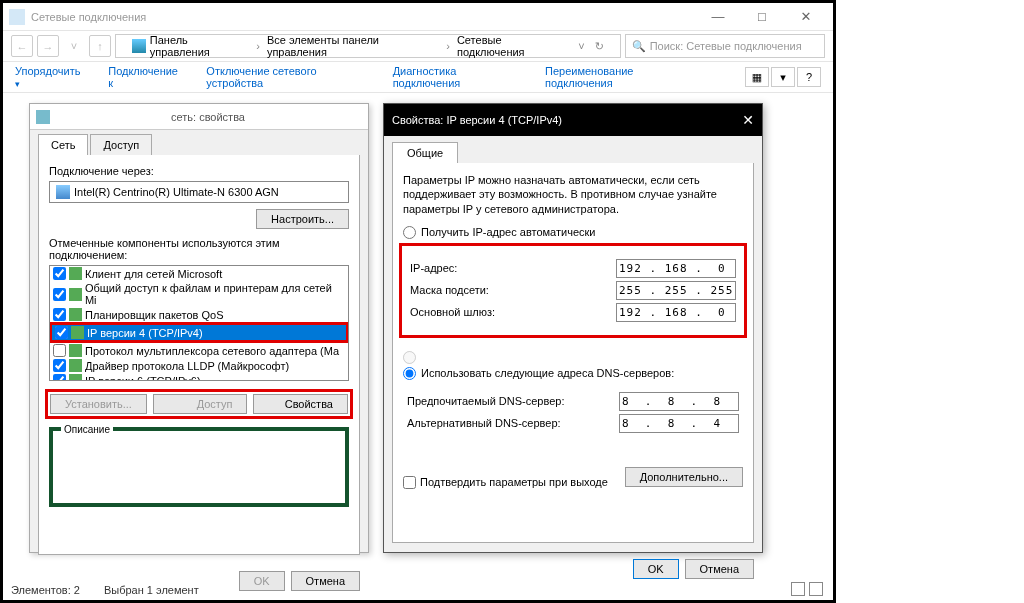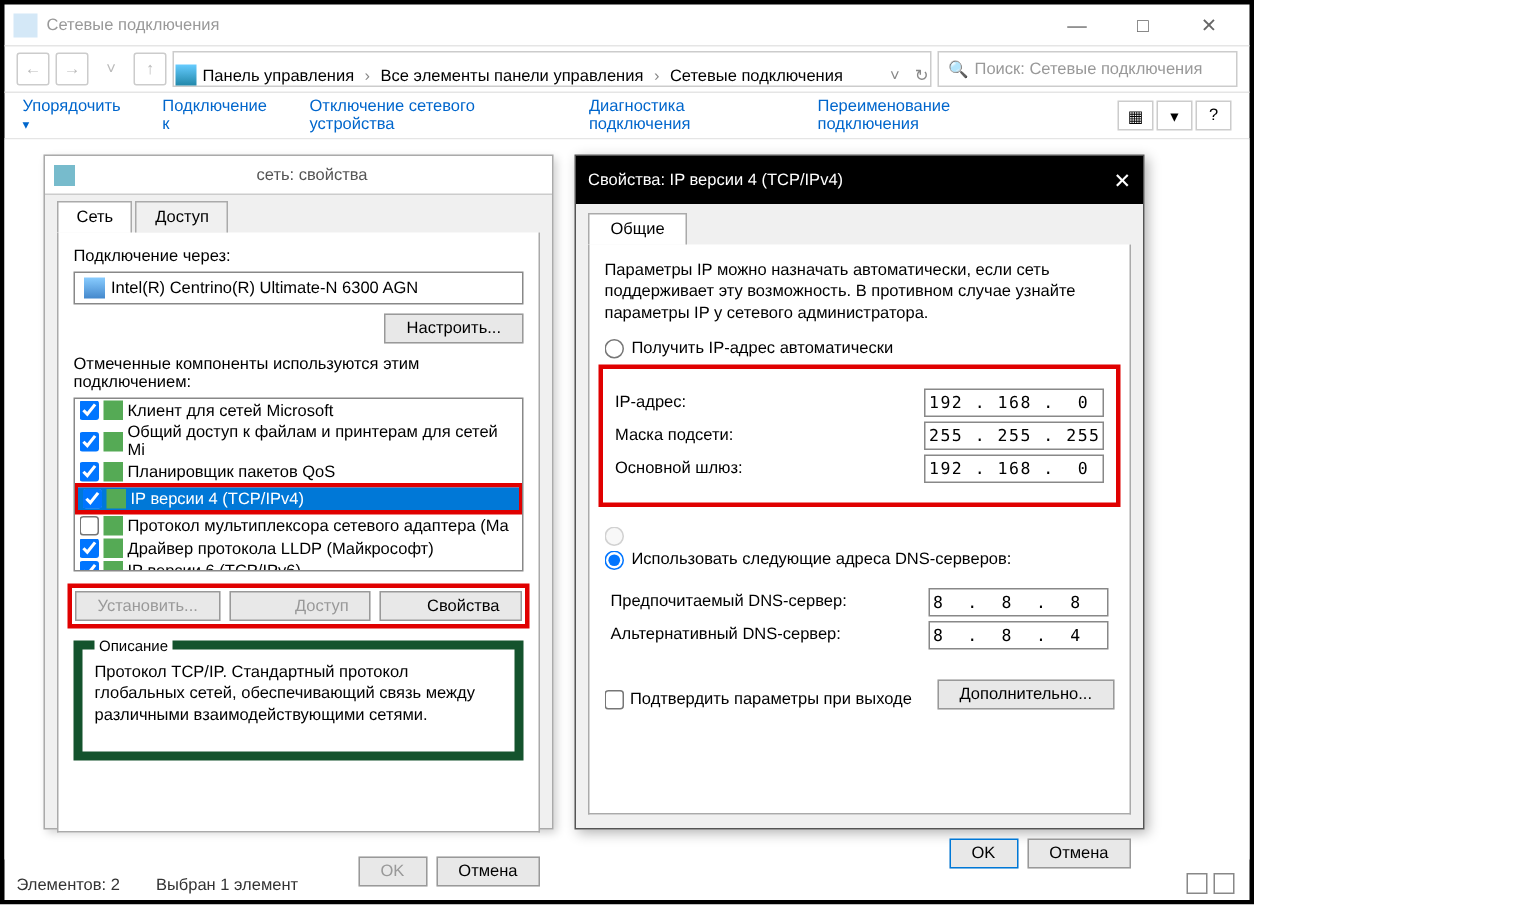--- a/index.html
+++ b/index.html
@@ -5,21 +5,21 @@
 *{box-sizing:border-box;margin:0;padding:0;font-family:"Segoe UI",Tahoma,sans-serif;font-size:11px}
 body{background:#fff;width:1024px;height:603px;overflow:hidden;position:relative}
 .border-outer{border:3px solid #000;width:836px;height:603px;position:relative;background:#fff}
 .titlebar{height:28px;display:flex;align-items:center;padding:0 6px;color:#888;border-bottom:1px solid #e5e5e5}
 .titlebar .icon-box{width:16px;height:16px;background:#d4e8f7;margin-right:6px}
 .titlebar .title{flex:1;color:#999}
 .winbtns{display:flex;gap:18px;margin-right:8px}
 .winbtn{width:26px;text-align:center;color:#666;font-size:13px;cursor:pointer}
 .addrbar{height:30px;display:flex;align-items:center;padding:4px 8px;gap:4px}
 .navarrow{width:22px;height:22px;border:1px solid #ccc;border-radius:2px;display:flex;align-items:center;justify-content:center;color:#bbb}
-.addrfield{flex:1;height:24px;border:1px solid #ccc;display:flex;align-items:flex-end;padding:0 1px;gap:4px}
+.addrfield{flex:1;height:24px;border:1px solid #ccc;display:flex;align-items:center;padding:0 16px;gap:4px}
 .addrfield .sep{color:#888;margin:0 3px}
 .addrfield .crumb{color:#000}
 .searchfield{width:200px;height:24px;border:1px solid #ccc;display:flex;align-items:center;padding:0 6px;color:#999}
 .cmdbar{height:32px;border-top:1px solid #e5e5e5;border-bottom:1px solid #e5e5e5;display:flex;align-items:center;padding:0 12px;gap:24px}
 .cmdbar .cmd{color:#0066cc;cursor:pointer}
 .cmdbar .cmd.dd::after{content:" ▾";font-size:9px}
 .cmdbar .spacer{flex:1}
 .viewbtns{display:flex;gap:2px}
 .viewbtn{width:24px;height:20px;border:1px solid #ccc;display:flex;align-items:center;justify-content:center}
 .workspace{position:relative;height:480px;background:#fff}
@@ -36,40 +36,40 @@
 .btn{background:#e8e8e8;border:1px solid #999;padding:3px 14px;cursor:pointer;color:#000}
 .btn.dis{color:#999}
 .btn-row{text-align:right;margin-bottom:8px}
 .complist{border:1px solid #888;height:116px;overflow:hidden;margin-bottom:8px}
 .comp-item{display:flex;align-items:center;padding:1px 3px;gap:3px}
 .comp-item input{margin:0}
 .comp-item .cicon{width:13px;height:13px;background:#5a5}
 .comp-item.sel{background:#0078d7;color:#fff}
 .btnrow3{display:flex;gap:6px;margin-bottom:10px}
 .btnrow3 .btn{flex:1;text-align:right}
-.desc-group{border:6px solid #14532d;padding:8px;height:80px;position:relative}
+.desc-group{border:4px solid #14532d;padding:8px;height:80px;position:relative}
 .desc-group .legend{position:absolute;top:-7px;left:8px;background:#fff;padding:0 3px;font-size:10px}
 .okrow{display:flex;justify-content:flex-end;gap:6px;padding:8px}
 .dialog2{position:absolute;left:380px;top:10px;width:380px;height:450px;background:#f0f0f0;border:1px solid #555;box-shadow:2px 2px 8px rgba(0,0,0,.3)}
 .dlg2-title{height:24px;background:#000;color:#fff;display:flex;align-items:center;padding:16px 8px}
 .dlg2-title .close{margin-left:auto;font-size:14px;cursor:pointer}
 .tabs2{display:flex;padding:6px 8px 0}
 .tab2{padding:4px 14px;background:#fff;border:1px solid #aaa;border-bottom:none}
 .dlg2-body{background:#fff;margin:0 8px 8px;border:1px solid #aaa;border-top:none;padding:10px;height:380px}
 .info-text{font-size:11px;line-height:1.3;margin-bottom:10px}
 .radio-row{display:flex;align-items:flex-start;gap:5px;margin:3px 0}
 .radio-row input{margin:0}
 .radio-row.dis{color:#999}
 .ip-group{padding:6px 4px}
 .ip-row{display:flex;align-items:center;margin:3px 0}
 .ip-row .lbl{flex:1}
 .ip-input{width:120px;border:1px solid #888;padding:2px;font-family:monospace;text-align:center;letter-spacing:1px;font-size:11px}
 .hl-red2{border:3px solid #e00000;padding:4px;margin:4px -4px}
 .chk-row{display:flex;align-items:center;gap:4px;margin-top:10px}
-.advbtn-row{display:flex;justify-content:space-between;align-items:flex-end;margin-top:8px}
+.advbtn-row{display:flex;justify-content:space-between;align-items:center;margin-top:24px}
 .statusbar{position:absolute;bottom:4px;left:8px;display:flex;gap:24px;color:#333}
 .footer-icons{position:absolute;bottom:4px;right:10px;display:flex;gap:4px}
 .ficon{width:14px;height:14px;border:1px solid #888}
 </style>
 </head>
 <body>
 
 <div class="border-outer">
 
   <div class="titlebar">
@@ -178,21 +178,20 @@
         </div>
         <div style="border:3px solid #e00000;padding:2px;margin:0 -4px 8px">
           <div class="btnrow3" style="margin-bottom:0">
             <button class="btn dis">Установить...</button>
             <button class="btn dis">Доступ</button>
             <button class="btn">Свойства</button>
           </div>
         </div>
         <div class="desc-group">
           <span class="legend">Описание</span>
-          <div style="line-height:1.3">Протокол TCP/IP. Стандартный протокол глобальных сетей, обеспечивающий связь между различными взаимодействующими сетями.</div>
         </div>
       </div>
       <div class="okrow">
         <button class="btn dis">OK</button>
         <button class="btn">Отмена</button>
       </div>
     </div>
 
     <div class="dialog2">
       <div class="dlg2-title">

